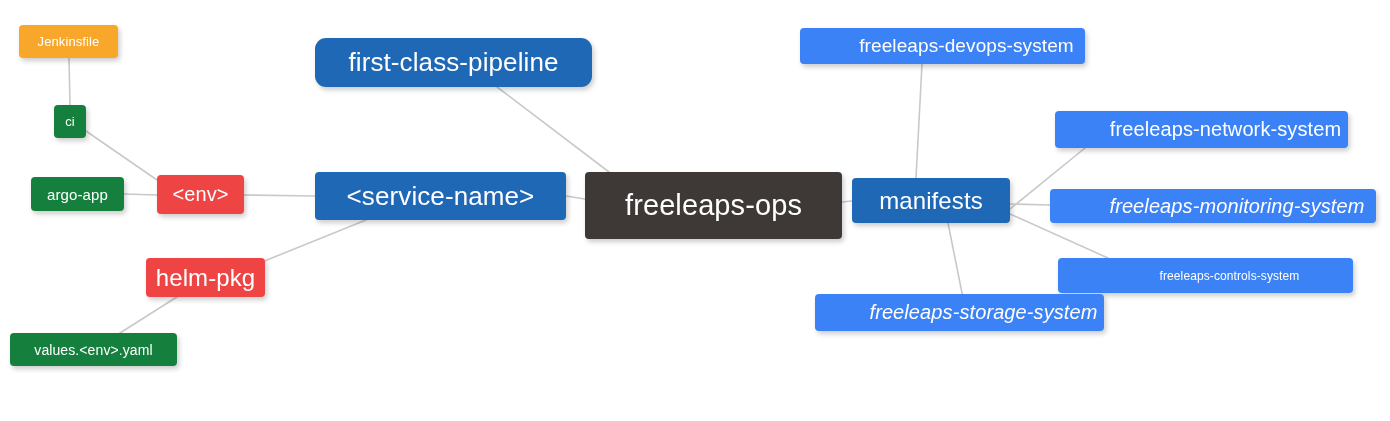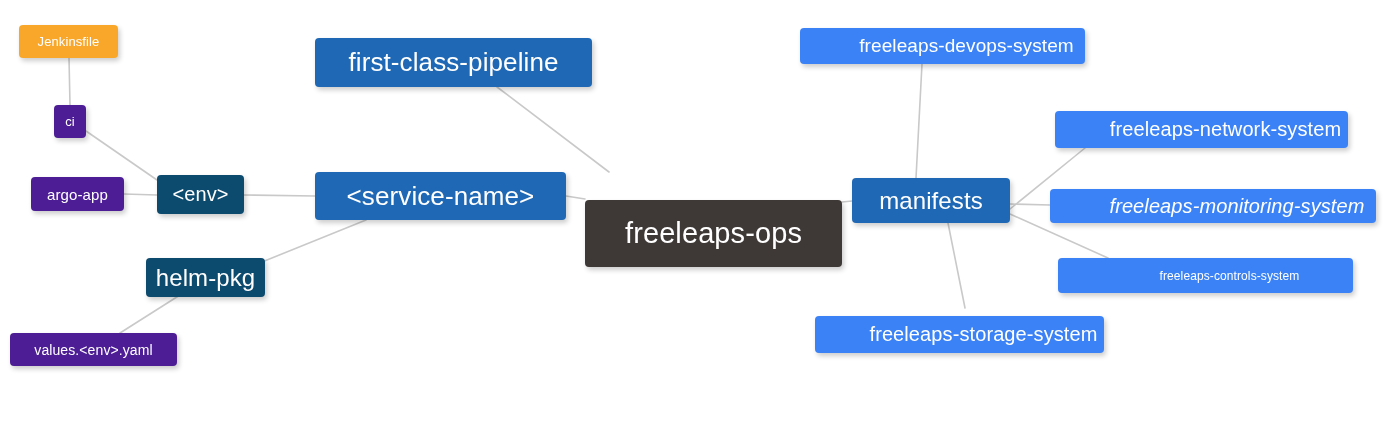--- a/index.html
+++ b/index.html
@@ -35,23 +35,23 @@
     border-radius: 4px;
     color: #ffffff;
     white-space: nowrap;
     text-align: center;
     box-shadow: 2px 3px 5px rgba(0,0,0,0.20);
     letter-spacing: 0.1px;
   }
   .n-root  { background: #3e3936; }
   .n-blue  { background: #1f68b5; }
   .n-green { background: #3b82f6; padding-left: 48px; }
-  .n-greenalt { background: #0c4a6e; }
+  .n-greenalt { background: #ef4444; }
   .n-orange{ background: #f9a72b; }
-  .n-red   { background: #4c1d95; }
+  .n-red   { background: #15803d; }
 </style>
 </head>
 <body>
 
 <div id="canvas">
   <svg id="edges" viewBox="0 0 1390 421" xmlns="http://www.w3.org/2000/svg">
       <line x1="69" y1="58" x2="70" y2="105" stroke="#c9c9c9" stroke-width="1.6" stroke-linecap="round"></line>
       <line x1="86" y1="131" x2="157" y2="180" stroke="#c9c9c9" stroke-width="1.6" stroke-linecap="round"></line>
       <line x1="124" y1="194" x2="157" y2="195" stroke="#c9c9c9" stroke-width="1.6" stroke-linecap="round"></line>
       <line x1="244" y1="195" x2="315" y2="196" stroke="#c9c9c9" stroke-width="1.6" stroke-linecap="round"></line>
@@ -66,23 +66,23 @@
       <line x1="1010" y1="214" x2="1108" y2="258" stroke="#c9c9c9" stroke-width="1.6" stroke-linecap="round"></line>
       <line x1="948" y1="223" x2="965" y2="308" stroke="#c9c9c9" stroke-width="1.6" stroke-linecap="round"></line>
     </svg>
   <div id="nodes">
       <div class="node n-orange" style="left: 19px; top: 25px; width: 99px; height: 33px; font-size: 13px;">Jenkinsfile</div>
       <div class="node n-red" style="left: 54px; top: 105px; width: 32px; height: 33px; font-size: 13px;">ci</div>
       <div class="node n-red" style="left: 31px; top: 177px; width: 93px; height: 34px; font-size: 15px;">argo-app</div>
       <div class="node n-greenalt" style="left: 157px; top: 175px; width: 87px; height: 39px; font-size: 20px;">&lt;env&gt;</div>
       <div class="node n-greenalt" style="left: 146px; top: 258px; width: 119px; height: 39px; font-size: 24px;">helm-pkg</div>
       <div class="node n-red" style="left: 10px; top: 333px; width: 167px; height: 33px; font-size: 14px;">values.&lt;env&gt;.yaml</div>
-      <div class="node n-blue" style="left: 315px; top: 38px; width: 277px; height: 49px; font-size: 26px;">first-class-pipeline</div>
+      <div class="node n-blue" style="left: 315px; top: 38px; width: 277px; height: 49px; font-size: 26px; border-radius: 11px;">first-class-pipeline</div>
       <div class="node n-blue" style="left: 315px; top: 172px; width: 251px; height: 48px; font-size: 26px;">&lt;service-name&gt;</div>
-      <div class="node n-root" style="left: 585px; top: 172px; width: 257px; height: 67px; font-size: 29px; margin-top: 28px;">freeleaps-ops</div>
+      <div class="node n-root" style="left: 585px; top: 172px; width: 257px; height: 67px; font-size: 29px;">freeleaps-ops</div>
       <div class="node n-blue" style="left: 852px; top: 178px; width: 158px; height: 45px; font-size: 24px;">manifests</div>
       <div class="node n-green" style="left: 800px; top: 28px; width: 285px; height: 36px; font-size: 19px;">freeleaps-devops-system</div>
       <div class="node n-green" style="left: 1055px; top: 111px; width: 293px; height: 37px; font-size: 20px;">freeleaps-network-system</div>
       <div class="node n-green" style="left: 1050px; top: 189px; width: 326px; height: 34px; font-size: 20px; font-style: italic;">freeleaps-monitoring-system</div>
       <div class="node n-green" style="left: 1058px; top: 258px; width: 295px; height: 35px; font-size: 12px;">freeleaps-controls-system</div>
-      <div class="node n-green" style="left: 815px; top: 316px; width: 289px; height: 37px; font-size: 20px;">freeleaps-storage-system</div>
+      <div class="node n-green" style="left: 815px; top: 294px; width: 289px; height: 37px; font-size: 20px; font-style: italic;">freeleaps-storage-system</div>
     </div>
 </div>
 
 </body></html>

